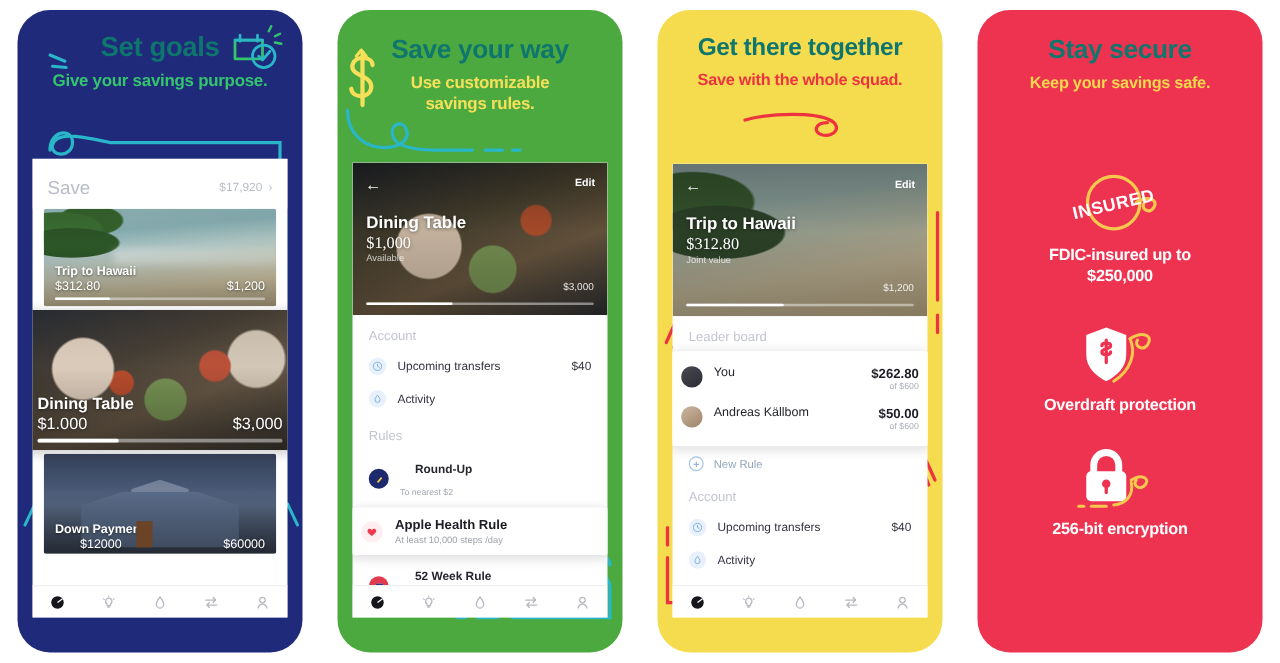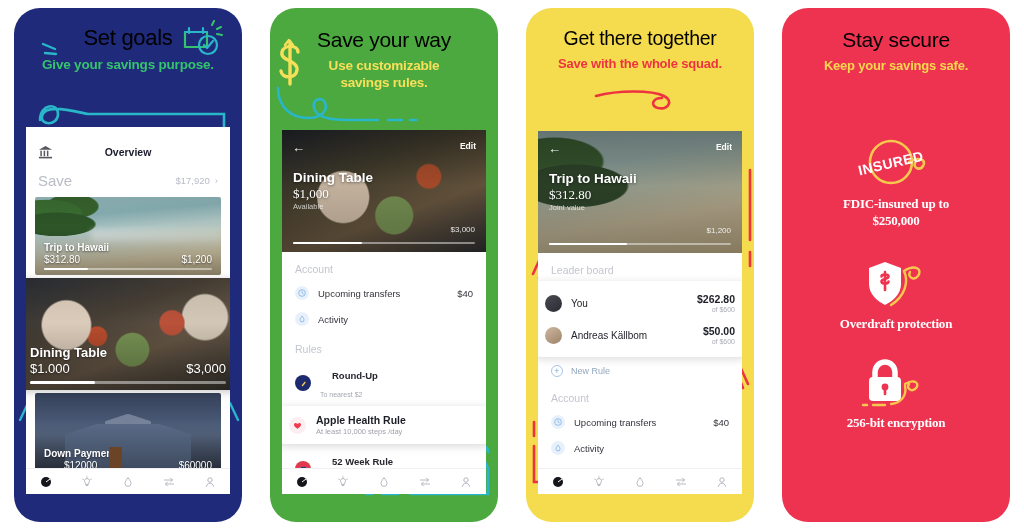--- a/index.html
+++ b/index.html
@@ -25,21 +25,21 @@
   .p1 .panel-bg { background: #1f2a7a; }
   .p2 .panel-bg { background: #4ca93f; }
   .p3 .panel-bg { background: #f4dc4e; }
   .p4 .panel-bg { background: #ee3350; }
 
   .panel-inner { position: absolute; inset: 0; }
 
   
   .head-wrap { position: absolute; left: 0; right: 0; top: 26px; text-align: center; }
   .title {
-    font-size: 21px; font-weight: normal; color: #000000;
+    font-size: 21px; font-weight: bold; color: #0f766e;
     letter-spacing: -0.3px; line-height: 1.1;
   }
   .p1 .title { font-size: 22px; }
   .p3 .title { font-size: 19.5px; }
   .subtitle {
     margin-top: 7px; font-size: 13.5px; font-weight: bold;
     line-height: 1.25; letter-spacing: -0.2px;
   }
   .p1 .subtitle { color: #35c46e; font-size: 13.5px; }
   .p2 .subtitle { color: #f6e05a; }
@@ -201,21 +201,21 @@
   }
   .floating-rule .rc { width:17px; height:17px; flex:0 0 17px; border-radius:50%; background:#fdeef1; display:flex;align-items:center;justify-content:center;}
   .floating-rule .rtitle { font-size:10.5px; font-weight:bold; color:#1d1e25;}
   .floating-rule .rsub { font-size:7.5px; color:#9fa2ac; margin-top:1px;}
 
   .leader-card {
     position: relative; margin: 0 -6px; background:#fff;
     border-radius: 9px; box-shadow: 0 2px 10px rgba(0,0,0,.15);
     padding: 6px 0; z-index: 4;
   }
-  .leader-row { display:flex; align-items:center; padding: 6px 13px; gap: 9px; }
+  .leader-row { display:flex; padding: 6px 13px; gap: 9px; }
   .leader-row .avatar { width:17px; height:17px; border-radius:50%; flex:0 0 17px; overflow:hidden; position:relative;}
   .leader-row .av1 { background: linear-gradient(145deg,#4b4a52,#2a2b33); }
   .leader-row .av2 { background: linear-gradient(145deg,#cdb79f,#9c8469); }
   .leader-row .nm { flex:1; font-size:10px; color:#25262d; }
   .leader-row .rt { text-align:right; }
   .leader-row .rt .big { font-size:10.5px; font-weight:bold; color:#1d1e25; }
   .leader-row .rt .small { font-size:7px; color:#a9acb5; margin-top:1px; }
 
   .newrule-row { display:flex; align-items:center; gap:8px; padding:8px 13px 4px 13px; }
   .newrule-row .plus {
@@ -233,21 +233,20 @@
   .tabbar .tb { width:13px; height:13px; display:flex; align-items:center; justify-content:center; }
   .tabbar .tb svg { width:12px; height:12px; }
 
   
   .features { position:absolute; left:0; right:0; top:132px; text-align:center; }
   .feature { margin-bottom: 20px; }
   .feature .fic { height: 62px; display:flex; align-items:center; justify-content:center; }
   .feature .flabel {
     color:#fff; font-size:13px; font-weight:bold; line-height:1.3; letter-spacing:-0.2px;
     padding: 0 22px;
-    font-family: Liberation Serif, serif;
   }
   .feature.first .flabel { margin-top: 2px; }
   .feature.first { margin-bottom: 24px; }
 
   .deco { position:absolute; pointer-events:none; }
 </style>
 </head>
 <body>
 
 <div class="screens">
@@ -281,30 +280,20 @@
       </svg>
       <svg class="deco" style="left:16px;top:400px;" width="16" height="26" viewBox="0 0 16 26">
         <path d="M12 3 L4 20" stroke="#29b6c8" stroke-width="2.4" stroke-linecap="round"></path>
       </svg>
       <svg class="deco" style="right:14px;top:400px;" width="16" height="26" viewBox="0 0 16 26">
         <path d="M4 3 L12 20" stroke="#29b6c8" stroke-width="2.4" stroke-linecap="round"></path>
       </svg>
 
       <div class="phone">
         <div class="phone-top-pad"></div>
-        <div class="nav-title-row">
-          <svg class="bank-icon" viewBox="0 0 16 16">
-            <path d="M8 1 L15 5 H1 Z" fill="#3a3b44"></path>
-            <rect x="2.5" y="6" width="1.6" height="6" fill="#3a3b44"></rect>
-            <rect x="6" y="6" width="1.6" height="6" fill="#3a3b44"></rect>
-            <rect x="9.5" y="6" width="1.6" height="6" fill="#3a3b44"></rect>
-            <rect x="1" y="12.6" width="14" height="1.7" fill="#3a3b44"></rect>
-          </svg>
-          <div class="ov-title">Overview</div>
-        </div>
         <div class="save-row">
           <span class="lbl">Save</span>
           <span class="amt">
             <span>$17,920</span>
             <span>›</span>
           </span>
         </div>
 
         <div class="goal-card">
           <div class="photo ph-beach"></div>

